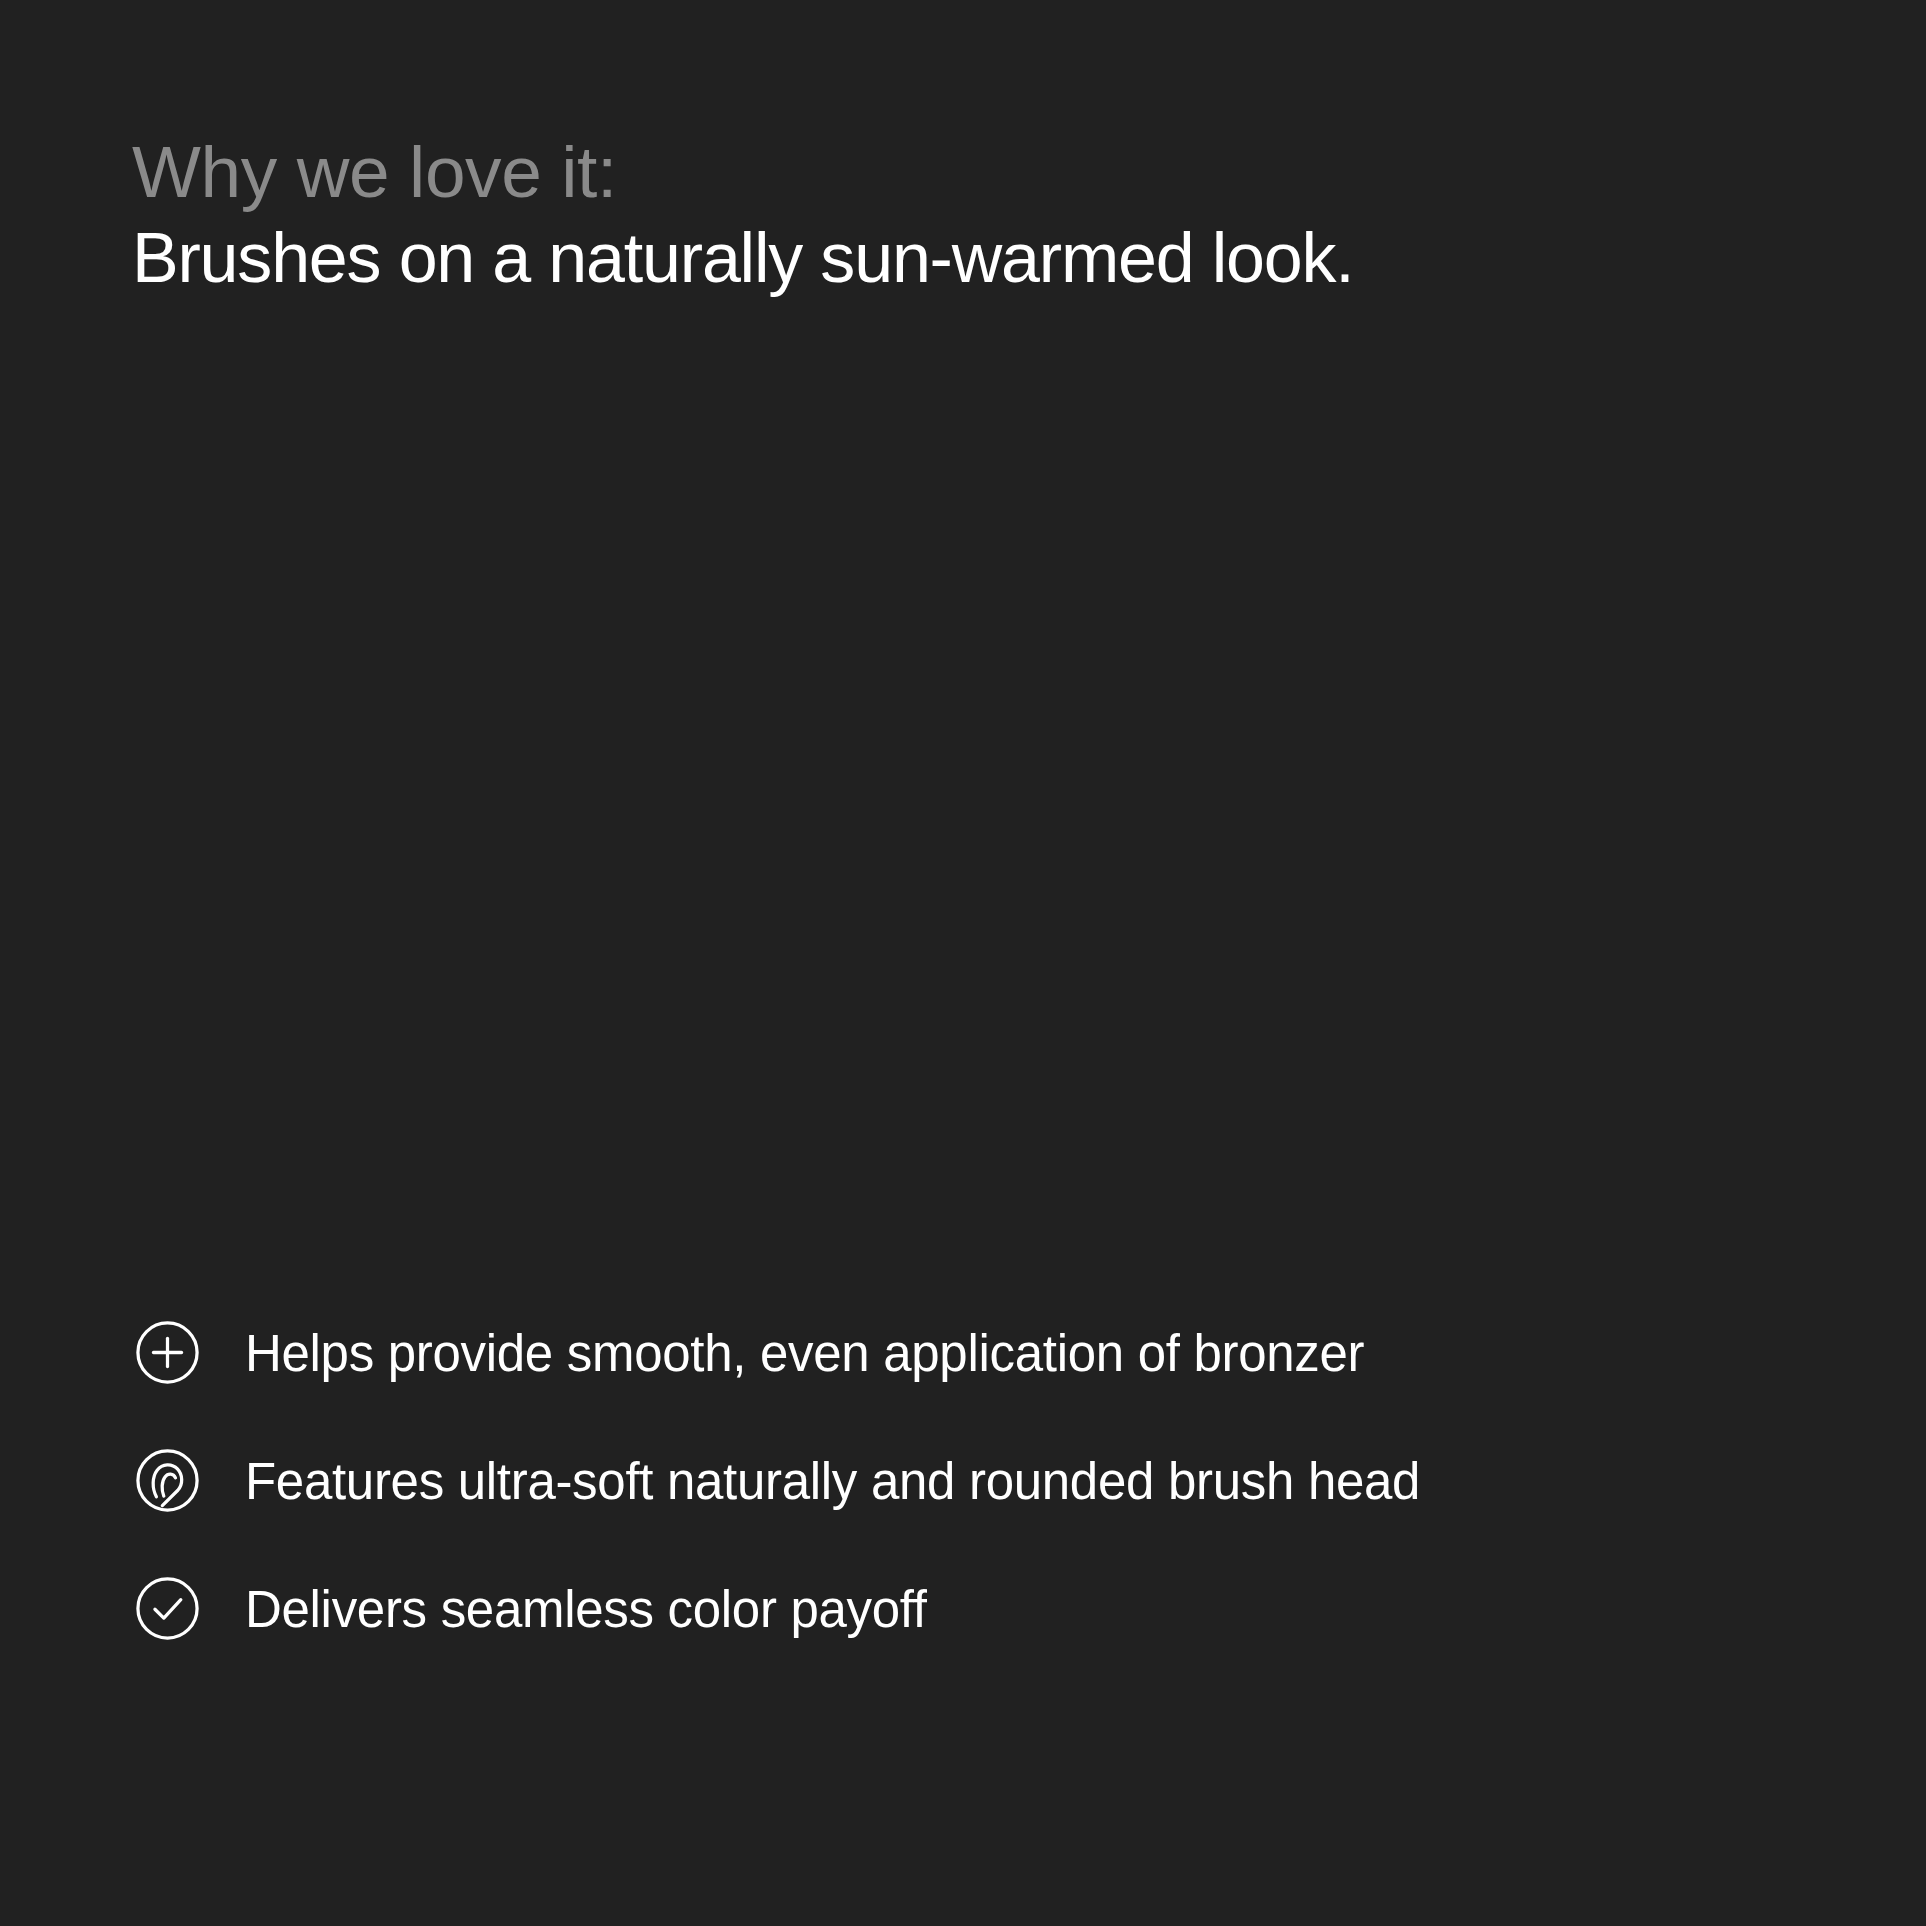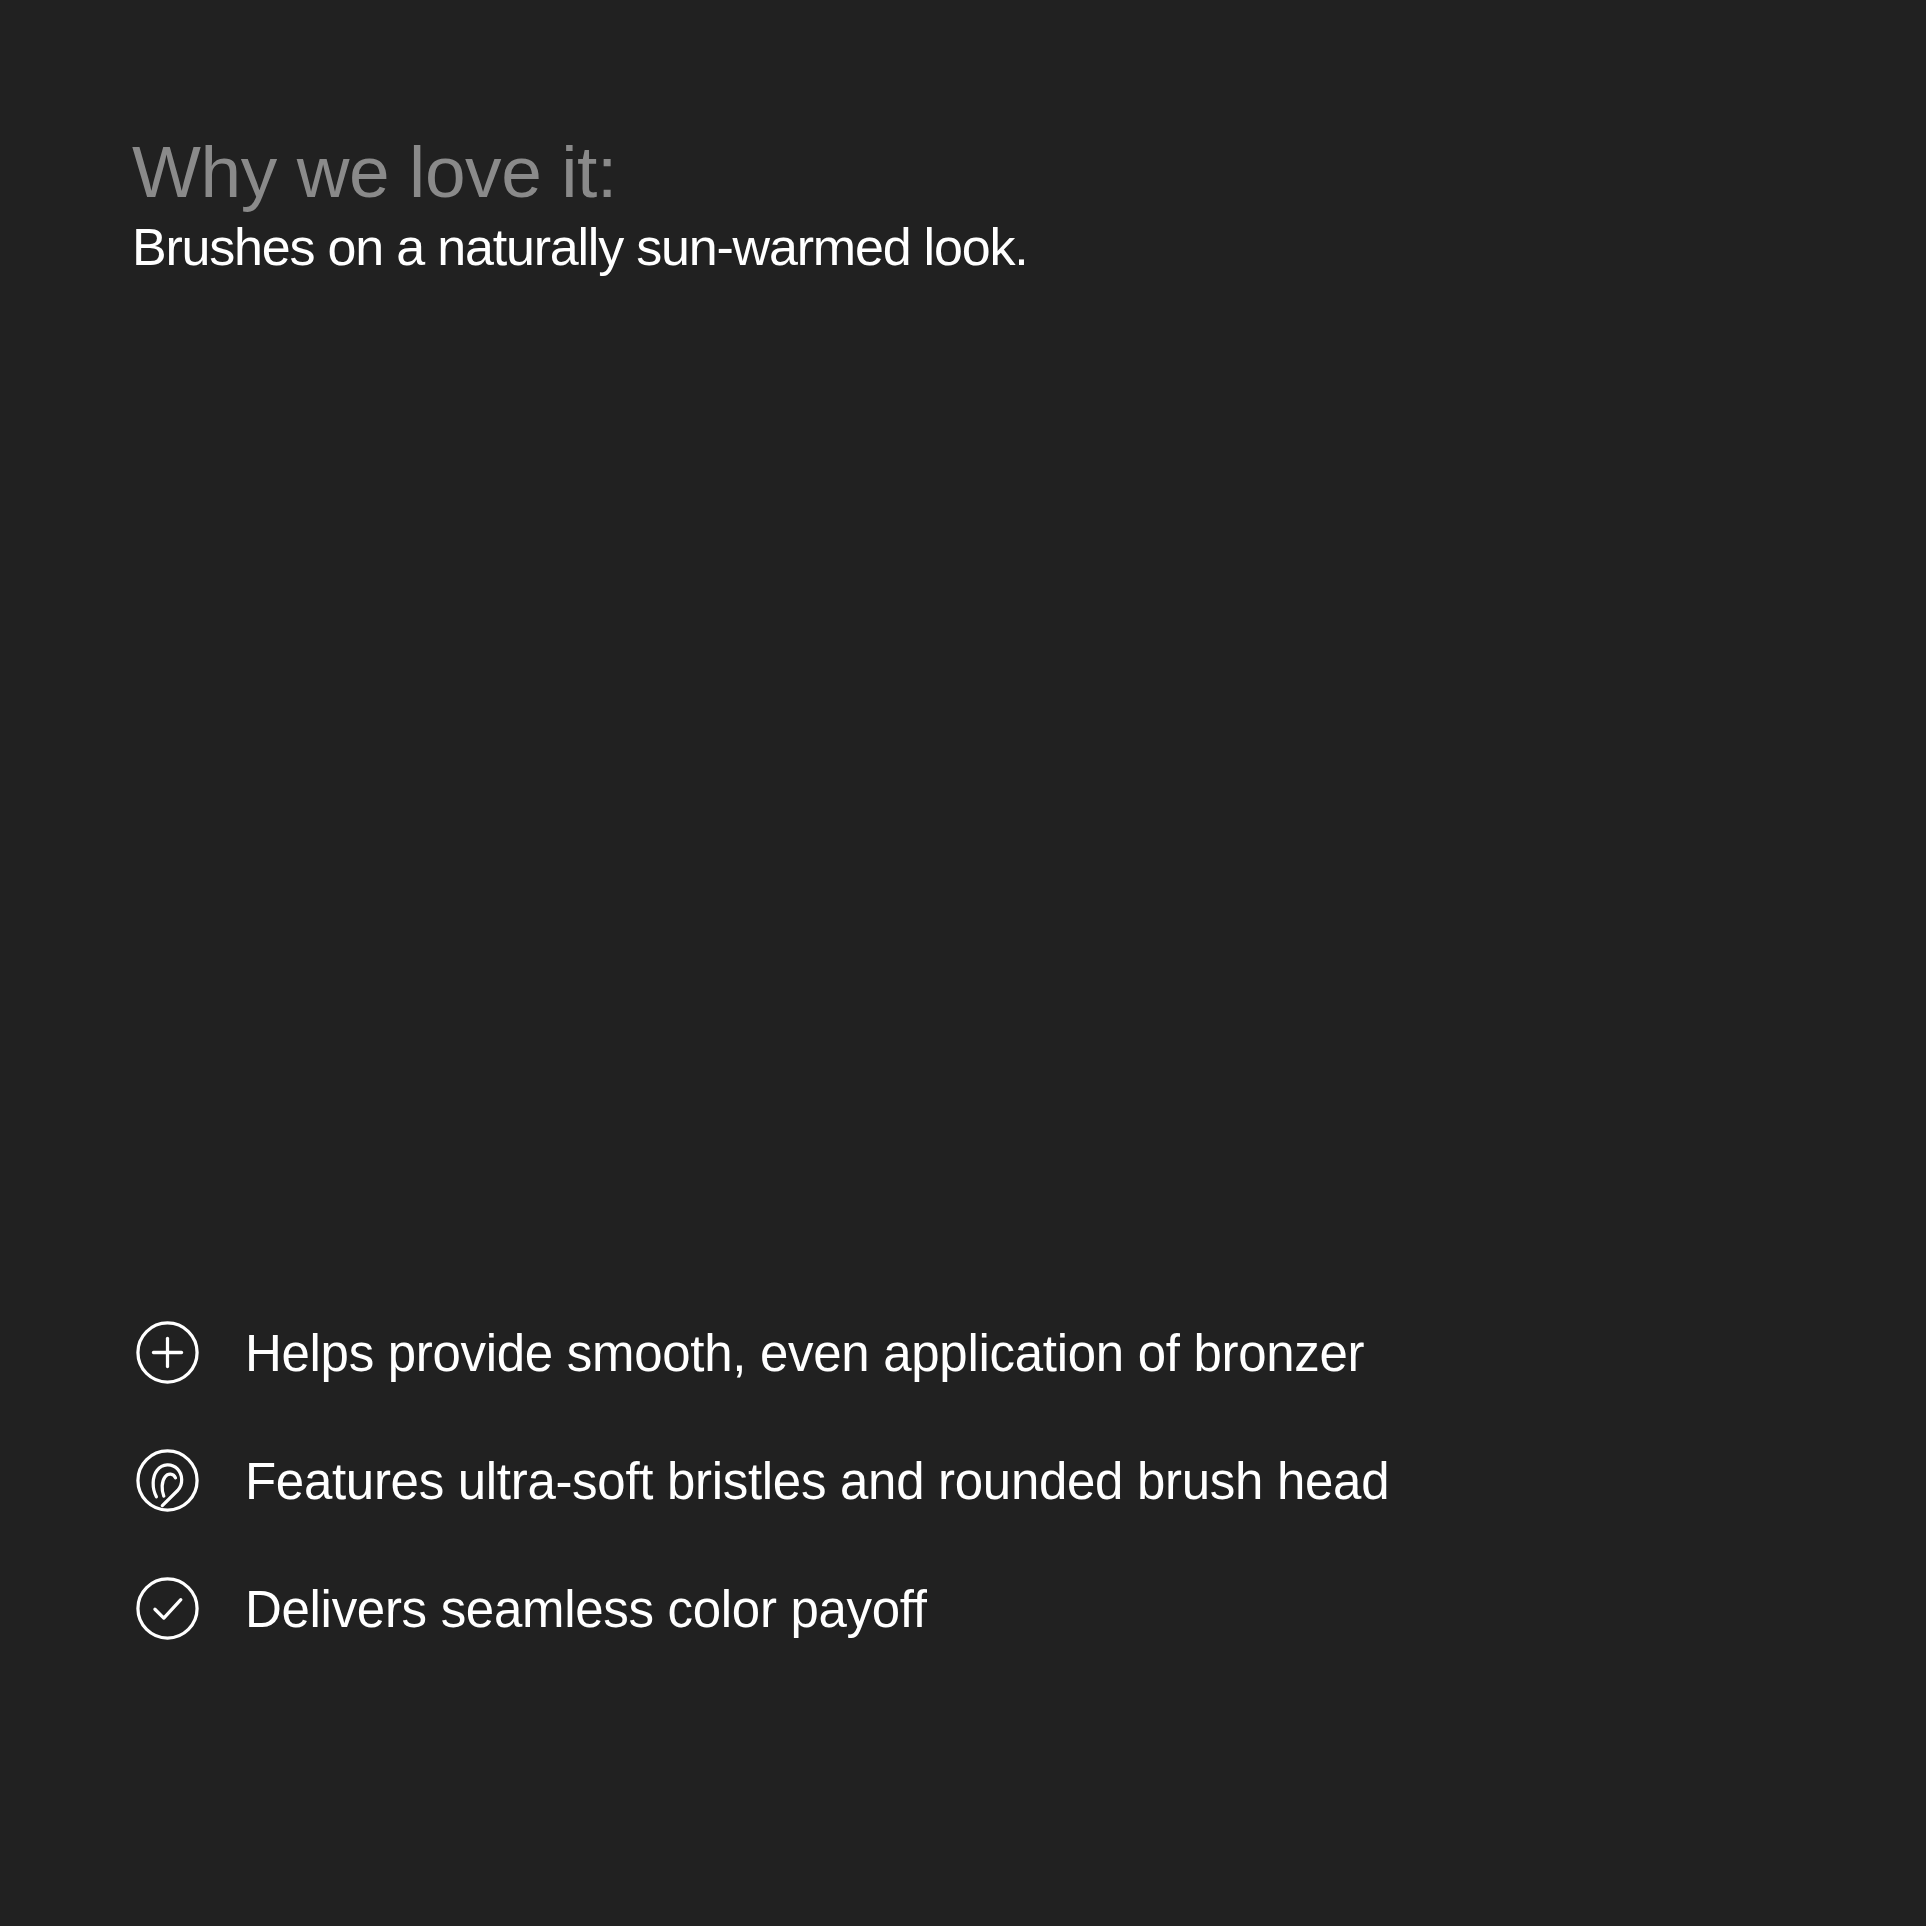--- a/index.html
+++ b/index.html
@@ -34,21 +34,21 @@
   .eyebrow {
     font-size: 73px;
     line-height: 1.22;
     font-weight: 400;
     color: #8a8a8a;
     letter-spacing: -0.4px;
     margin: 0;
   }
 
   .headline {
-    font-size: 52px;
+    font-size: 70px;
     line-height: 1.22;
     font-weight: 400;
     color: #ffffff;
     letter-spacing: -1.2px;
     margin: 0;
     max-width: 1683px;
   }
 
   
   .benefits {
@@ -118,21 +118,21 @@
 
     <li class="benefit-item">
       <span class="benefit-icon">
         <svg viewBox="0 0 48 48" xmlns="http://www.w3.org/2000/svg" fill="none" stroke="#ffffff" stroke-width="2.2" stroke-linecap="round" stroke-linejoin="round">
           <circle cx="24" cy="24" r="20"></circle>
           <path d="M16.5 35 C13.5 29.5 13.5 21.5 17 17 C20.5 12.5 27 12.3 30.7 16.2
                    C34.4 20.1 34.6 26.6 31 30.6 L20.5 41"></path>
           <path d="M21.5 34.5 C19.8 30.5 20 24.5 22.3 21.6 C24.4 18.9 28 19.2 29.4 22.2"></path>
         </svg>
       </span>
-      <span class="benefit-text">Features ultra-soft bristles and rounded brush head</span>
+      <span class="benefit-text">Features ultra-soft naturally and rounded brush head</span>
     </li>
 
     <li class="benefit-item">
       <span class="benefit-icon">
         <svg viewBox="0 0 48 48" xmlns="http://www.w3.org/2000/svg" fill="none" stroke="#ffffff" stroke-width="2.2" stroke-linecap="round" stroke-linejoin="round">
           <circle cx="24" cy="24" r="20"></circle>
           <polyline points="15.5,24.5 21.5,30.5 33,18"></polyline>
         </svg>
       </span>
       <span class="benefit-text">Delivers seamless color payoff</span>

